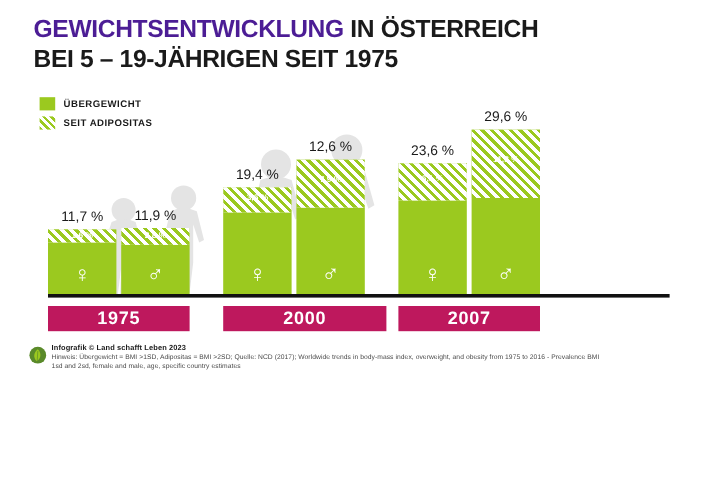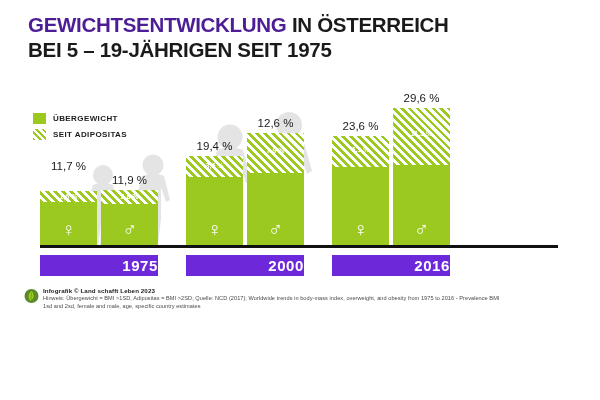--- a/index.html
+++ b/index.html
@@ -15,21 +15,21 @@
 
   
   .title-block{position:absolute;left:28px;top:12px;width:545px;}
   .title-line{
     font-size:20.5px;font-weight:bold;color:#1a1a1a;
     letter-spacing:-0.3px;line-height:25px;white-space:nowrap;
   }
   .t-green{color:#4c1d95;}
 
   
-  .legend{position:absolute;left:33px;top:80px;margin-top:32px;}
+  .legend{position:absolute;left:33px;top:80px;}
   .legend-row{display:flex;align-items:center;height:13px;margin-bottom:3px;}
   .swatch{width:13px;height:11px;margin-right:7px;flex:none;}
   .swatch-solid{background:#9BC91F;}
   .swatch-hatch{
     background:#ffffff;
     background-image:repeating-linear-gradient(45deg,#9BC91F 0px,#9BC91F 2px,#ffffff 2px,#ffffff 4.5px);
   }
   .legend-label{font-size:8px;font-weight:bold;color:#1a1a1a;letter-spacing:0.4px;}
 
   
@@ -69,22 +69,22 @@
     font-size:7px;font-weight:bold;color:#ffffff;white-space:nowrap;
   }
   .gender{
     position:absolute;left:0;bottom:6px;width:100%;text-align:center;
     color:#ffffff;line-height:1;
   }
 
   
   .years{position:absolute;left:40px;top:255px;width:518px;height:22px;}
   .year-box{
-    position:absolute;height:21px;background:#6d28d9;
-    display:flex;align-items:center;justify-content:flex-end;
+    position:absolute;height:21px;background:#be185d;
+    display:flex;align-items:center;justify-content:center;
   }
   .year-box span{
     color:#ffffff;font-size:15px;font-weight:bold;letter-spacing:0.6px;
   }
 
   
   .footer{position:absolute;left:24px;top:286px;width:560px;display:flex;}
   .leaf-logo{width:15px;height:16px;flex:none;margin-right:4px;margin-top:2px;}
   .footer-text{padding-top:1px;}
   .footer-line1{font-size:6.2px;font-weight:bold;color:#1a1a1a;line-height:8px;letter-spacing:0.1px;}
@@ -135,21 +135,21 @@
           <circle cx="21" cy="12" r="13"></circle>
           <path d="M7 26 q14 -6 28 0 l9 32 -5 3 -7 -20 0 43 -4 36 -8 0 0 -37 -4 37 -8 0 0 -40 -2 -18 -5 18 -5 -3z"></path>
         </g>
       </g>
     </svg>
 
     <div class="groups">
 
       <div class="group">
         <div class="barwrap">
-          <div class="bar-total-label" style="bottom:73px;">11,7 %</div>
+          <div class="bar-total-label" style="bottom:58px;">11,7 %</div>
           <div class="bar" style="height:54px;">
             <div class="bar-hatch" style="height:11px;"></div>
             <div class="bar-hatch-label" style="top:2px;">1,6 %</div>
             <div class="gender" style="font-size:19px;">♀</div>
           </div>
         </div>
         <div class="barwrap">
           <div class="bar-total-label" style="bottom:59px;">11,9 %</div>
           <div class="bar" style="height:55px;">
             <div class="bar-hatch" style="height:14px;"></div>
@@ -202,25 +202,25 @@
       </div>
 
     </div>
 
     <div class="baseline"></div>
 
     <div class="years">
       <div class="year-box" style="left:0px;width:118px;">
         <span>1975</span>
       </div>
-      <div class="year-box" style="left:146px;width:118px;">
+      <div class="year-box" style="left:146px;width:136px;">
         <span>2000</span>
       </div>
       <div class="year-box" style="left:292px;width:118px;">
-        <span>2016</span>
+        <span>2007</span>
       </div>
     </div>
 
   </div>
 
   <div class="footer">
     <svg class="leaf-logo" viewBox="0 0 30 32">
       <circle cx="15" cy="16" r="14" fill="#5a8a2a"></circle>
       <path d="M15 6 C8 11 7 20 13 26 C20 22 22 13 15 6 Z" fill="#9BC91F"></path>
       <path d="M14 26 L15 9" stroke="#5a8a2a" stroke-width="1.1" fill="none"></path>

